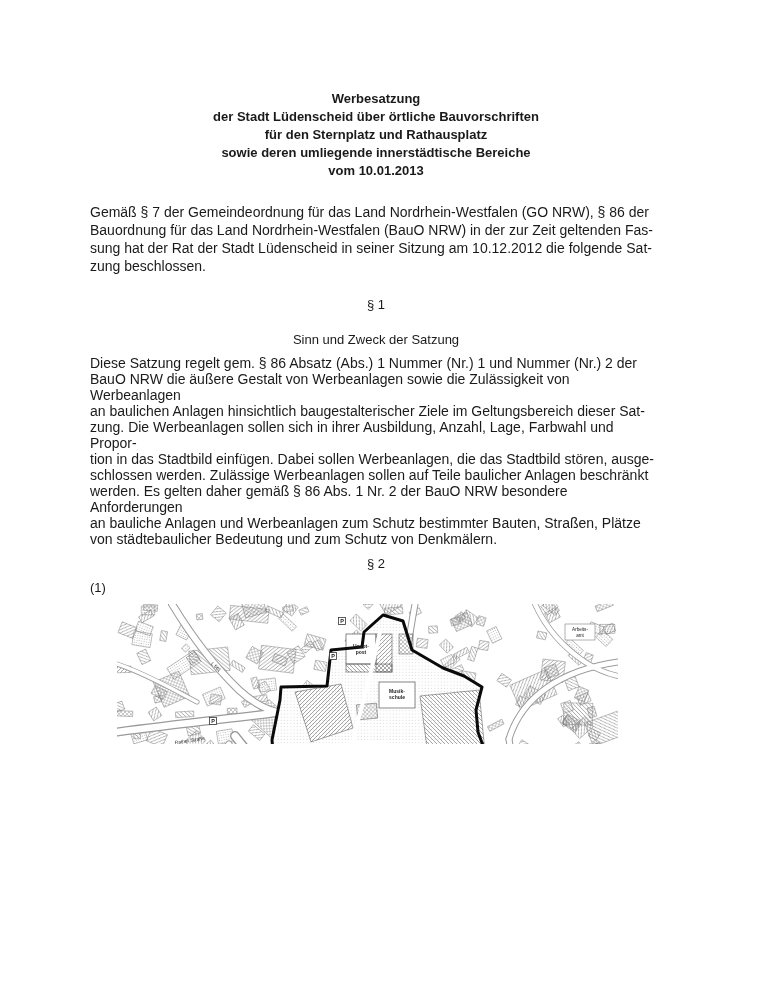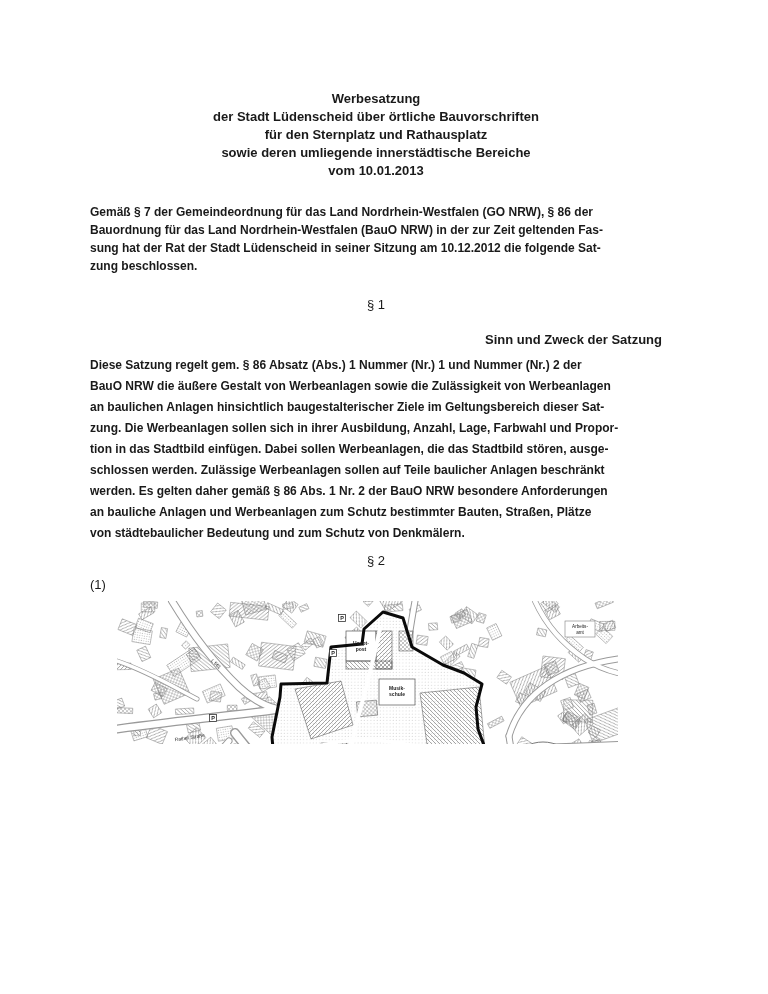--- a/index.html
+++ b/index.html
@@ -15,38 +15,37 @@
   }
   .pre{white-space:pre-line;}
   .title-block{
     margin-top:90px;
     font-weight:bold;
     font-size:13px;
     line-height:18px;
     text-align:center;
   }
   .body-par{
-    font-size:12px;
+    font-size:14px;
     line-height:18px;
-    font-weight:bold;
   }
   .intro{margin-top:23px;}
   .sec-marker{
     margin-top:21px;
     font-size:13px;line-height:18px;
     text-align:center;
   }
   .sec-marker.s2{margin-top:8px;}
   .sec-heading{
     margin-top:17px;
-    font-weight:bold;
+    font-weight:normal;
     font-size:13px;line-height:18px;
-    text-align:right;
-  }
-  .sec1-body{margin-top:6px;line-height:21px;}
+    text-align:center;
+  }
+  .sec1-body{margin-top:6px;line-height:16px;}
   .numbered-item{
     margin-top:6px;
     font-size:13px;line-height:18px;
     display:flex;
   }
   .item-no{width:49px;flex:0 0 49px;}
   .map-figure{
     margin-top:7px;
     margin-left:27px;
     width:501px;

